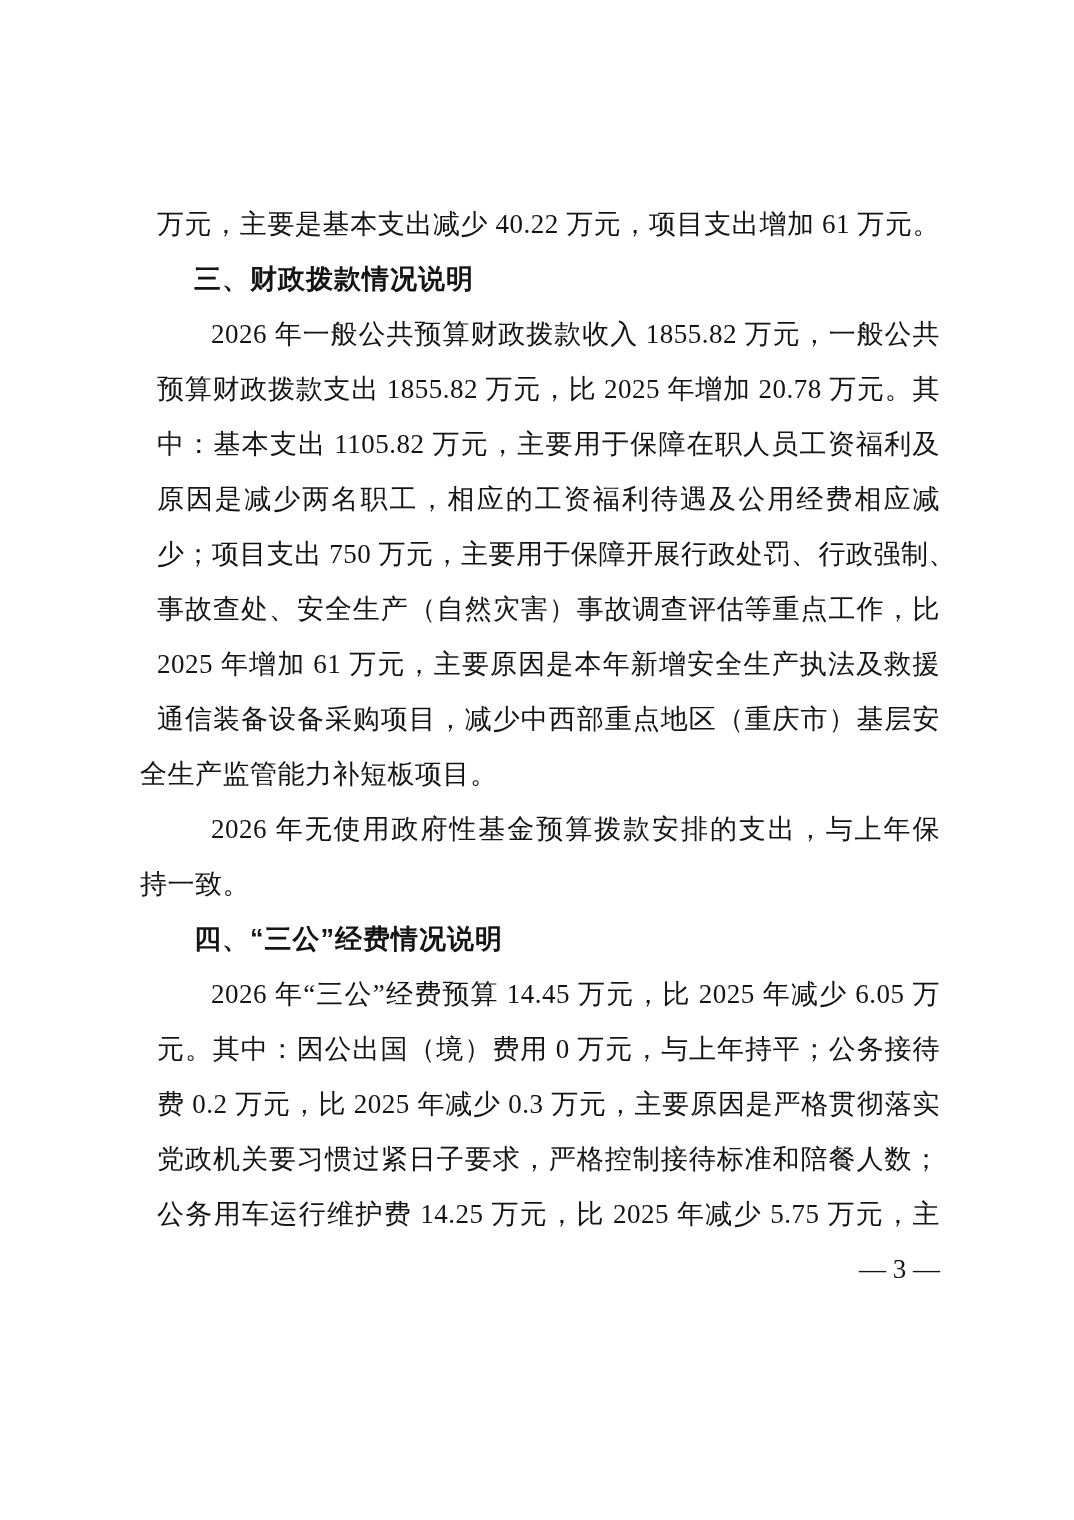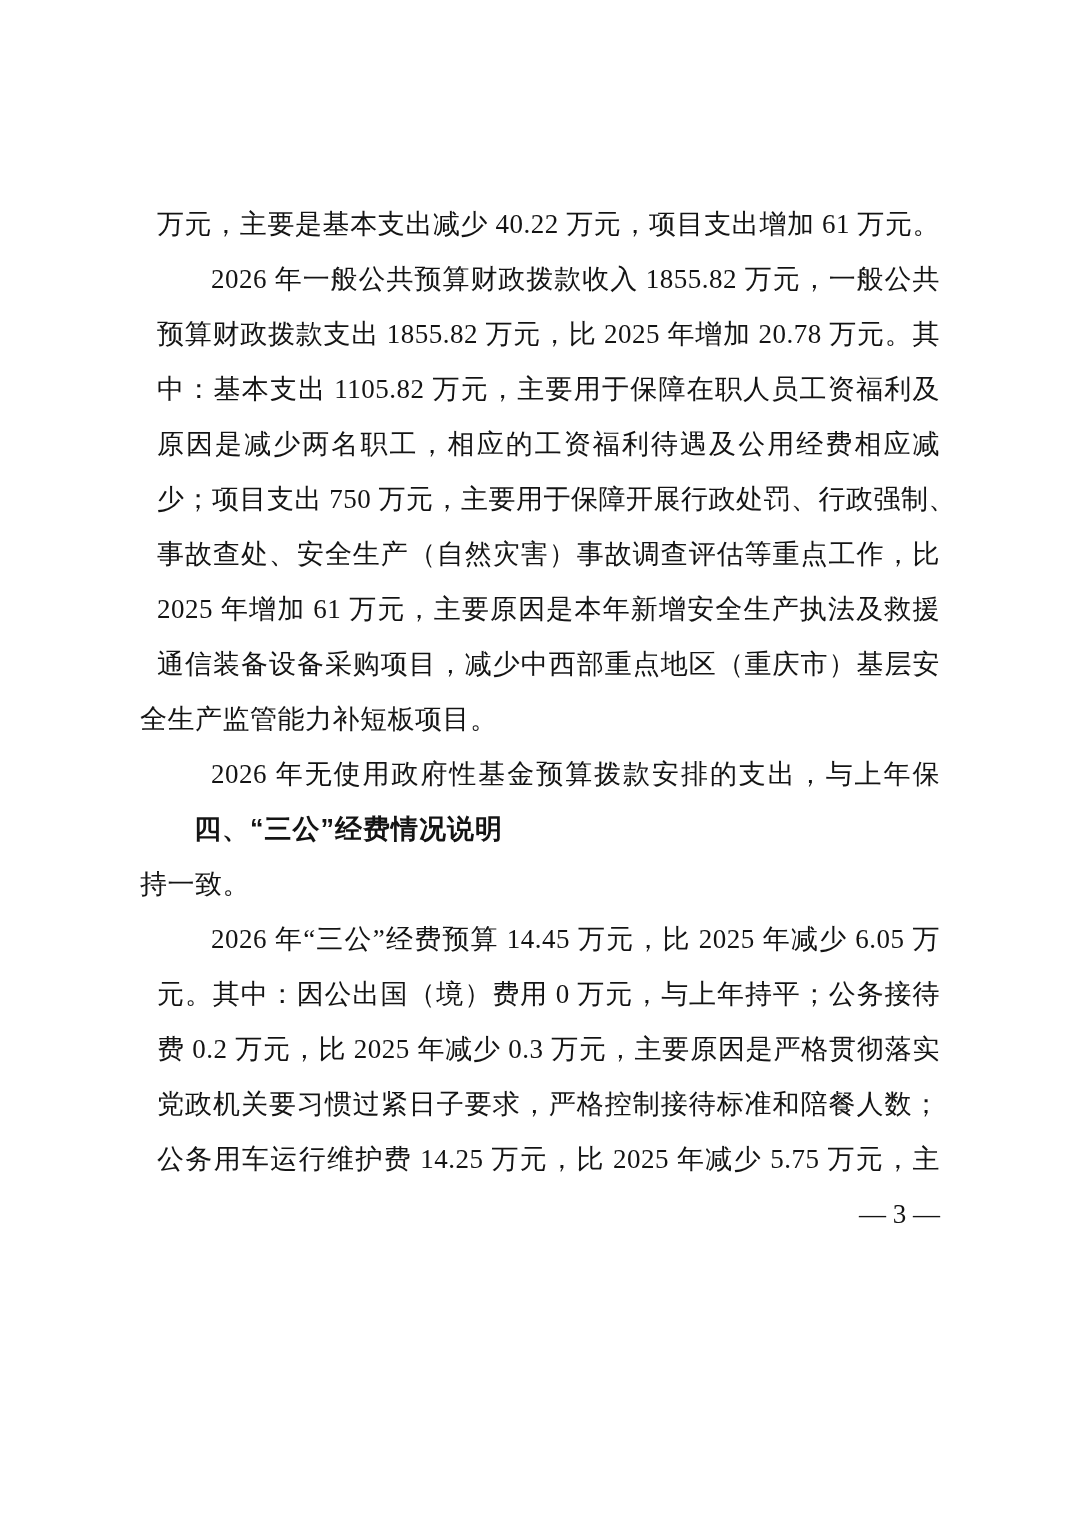--- a/index.html
+++ b/index.html
@@ -54,32 +54,33 @@
     text-align-last: right;
     white-space: nowrap;
   }
 </style>
 </head>
 <body>
 
 <div class="page">
   <div class="content">
       <div class="line fill">万元，主要是基本支出减少 40.22 万元，项目支出增加 61 万元。</div>
+      <div class="line heading indent plain">三、财政拨款情况说明</div>
       <div class="line fill indent">2026 年一般公共预算财政拨款收入 1855.82 万元，一般公共</div>
       <div class="line fill">预算财政拨款支出 1855.82 万元，比 2025 年增加 20.78 万元。其</div>
       <div class="line fill">中：基本支出 1105.82 万元，主要用于保障在职人员工资福利及</div>
       <div class="line fill">原因是减少两名职工，相应的工资福利待遇及公用经费相应减</div>
       <div class="line fill">少；项目支出 750 万元，主要用于保障开展行政处罚、行政强制、</div>
       <div class="line fill">事故查处、安全生产（自然灾害）事故调查评估等重点工作，比</div>
       <div class="line fill">2025 年增加 61 万元，主要原因是本年新增安全生产执法及救援</div>
       <div class="line fill">通信装备设备采购项目，减少中西部重点地区（重庆市）基层安</div>
       <div class="line plain">全生产监管能力补短板项目。</div>
       <div class="line fill indent">2026 年无使用政府性基金预算拨款安排的支出，与上年保</div>
+      <div class="line plain">持一致。</div>
       <div class="line heading indent plain">四、“三公”经费情况说明</div>
-      <div class="line plain">持一致。</div>
       <div class="line fill indent">2026 年“三公”经费预算 14.45 万元，比 2025 年减少 6.05 万</div>
       <div class="line fill">元。其中：因公出国（境）费用 0 万元，与上年持平；公务接待</div>
       <div class="line fill">费 0.2 万元，比 2025 年减少 0.3 万元，主要原因是严格贯彻落实</div>
       <div class="line fill">党政机关要习惯过紧日子要求，严格控制接待标准和陪餐人数；</div>
       <div class="line fill">公务用车运行维护费 14.25 万元，比 2025 年减少 5.75 万元，主</div>
     </div>
   <div class="footer-line">— 3 —</div>
 </div>
 
 </body></html>

